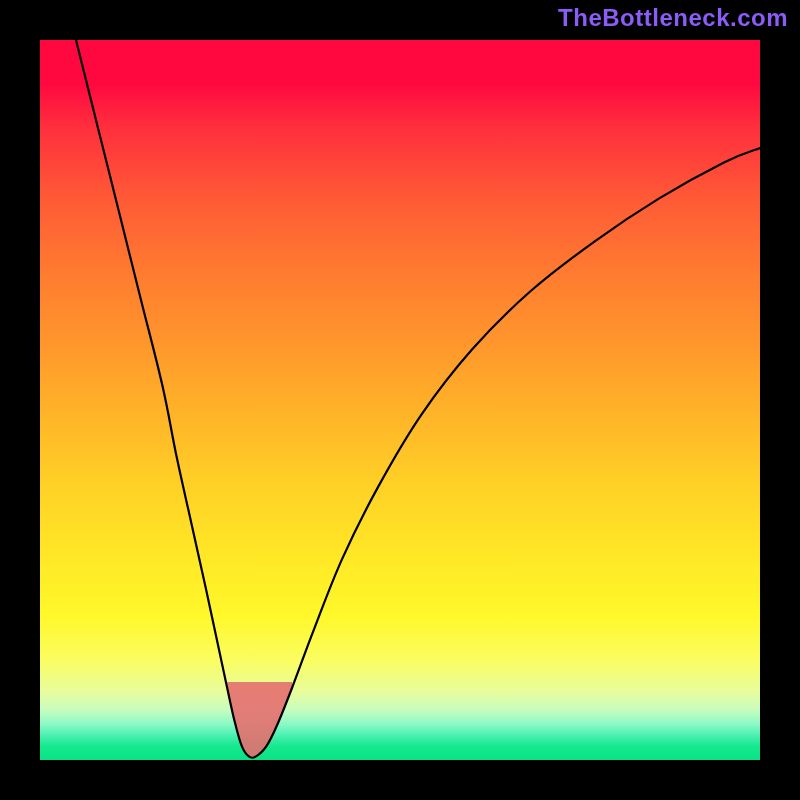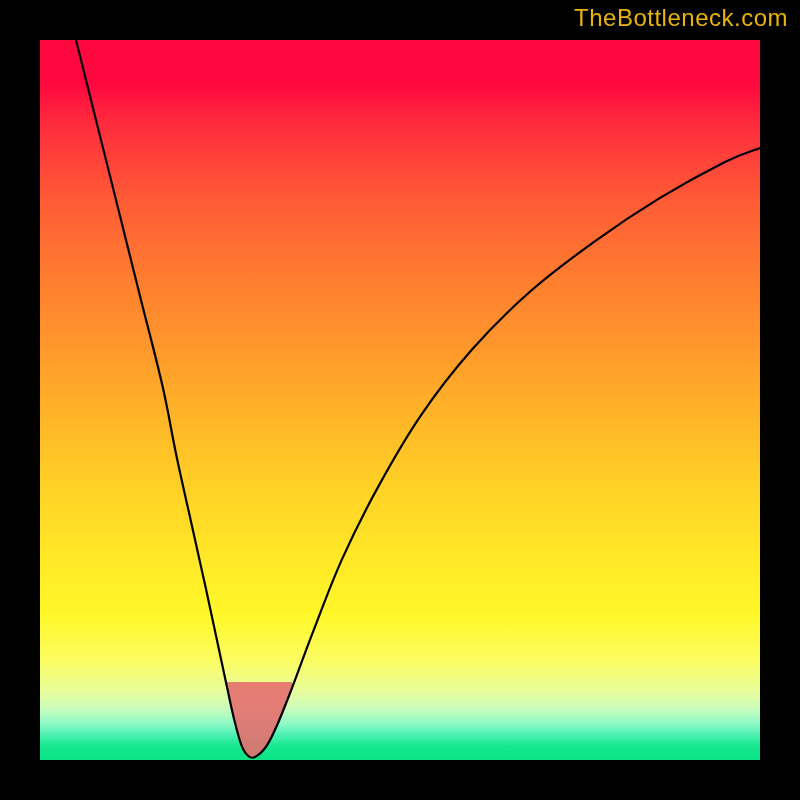--- a/index.html
+++ b/index.html
@@ -16,23 +16,23 @@
     left: 0;
     top: 0;
     width: 800px;
     height: 800px;
     background: #000;
   }
   .watermark {
     position: absolute;
     top: 4px;
     right: 12px;
-    color: #eab308;
+    color: #8b5cf6;
     font-size: 24px;
-    font-weight: 400;
+    font-weight: 700;
     letter-spacing: 0.5px;
     z-index: 10;
   }
   .plot-area {
     position: absolute;
     left: 40px;
     top: 40px;
     width: 720px;
     height: 720px;
     overflow: hidden;

